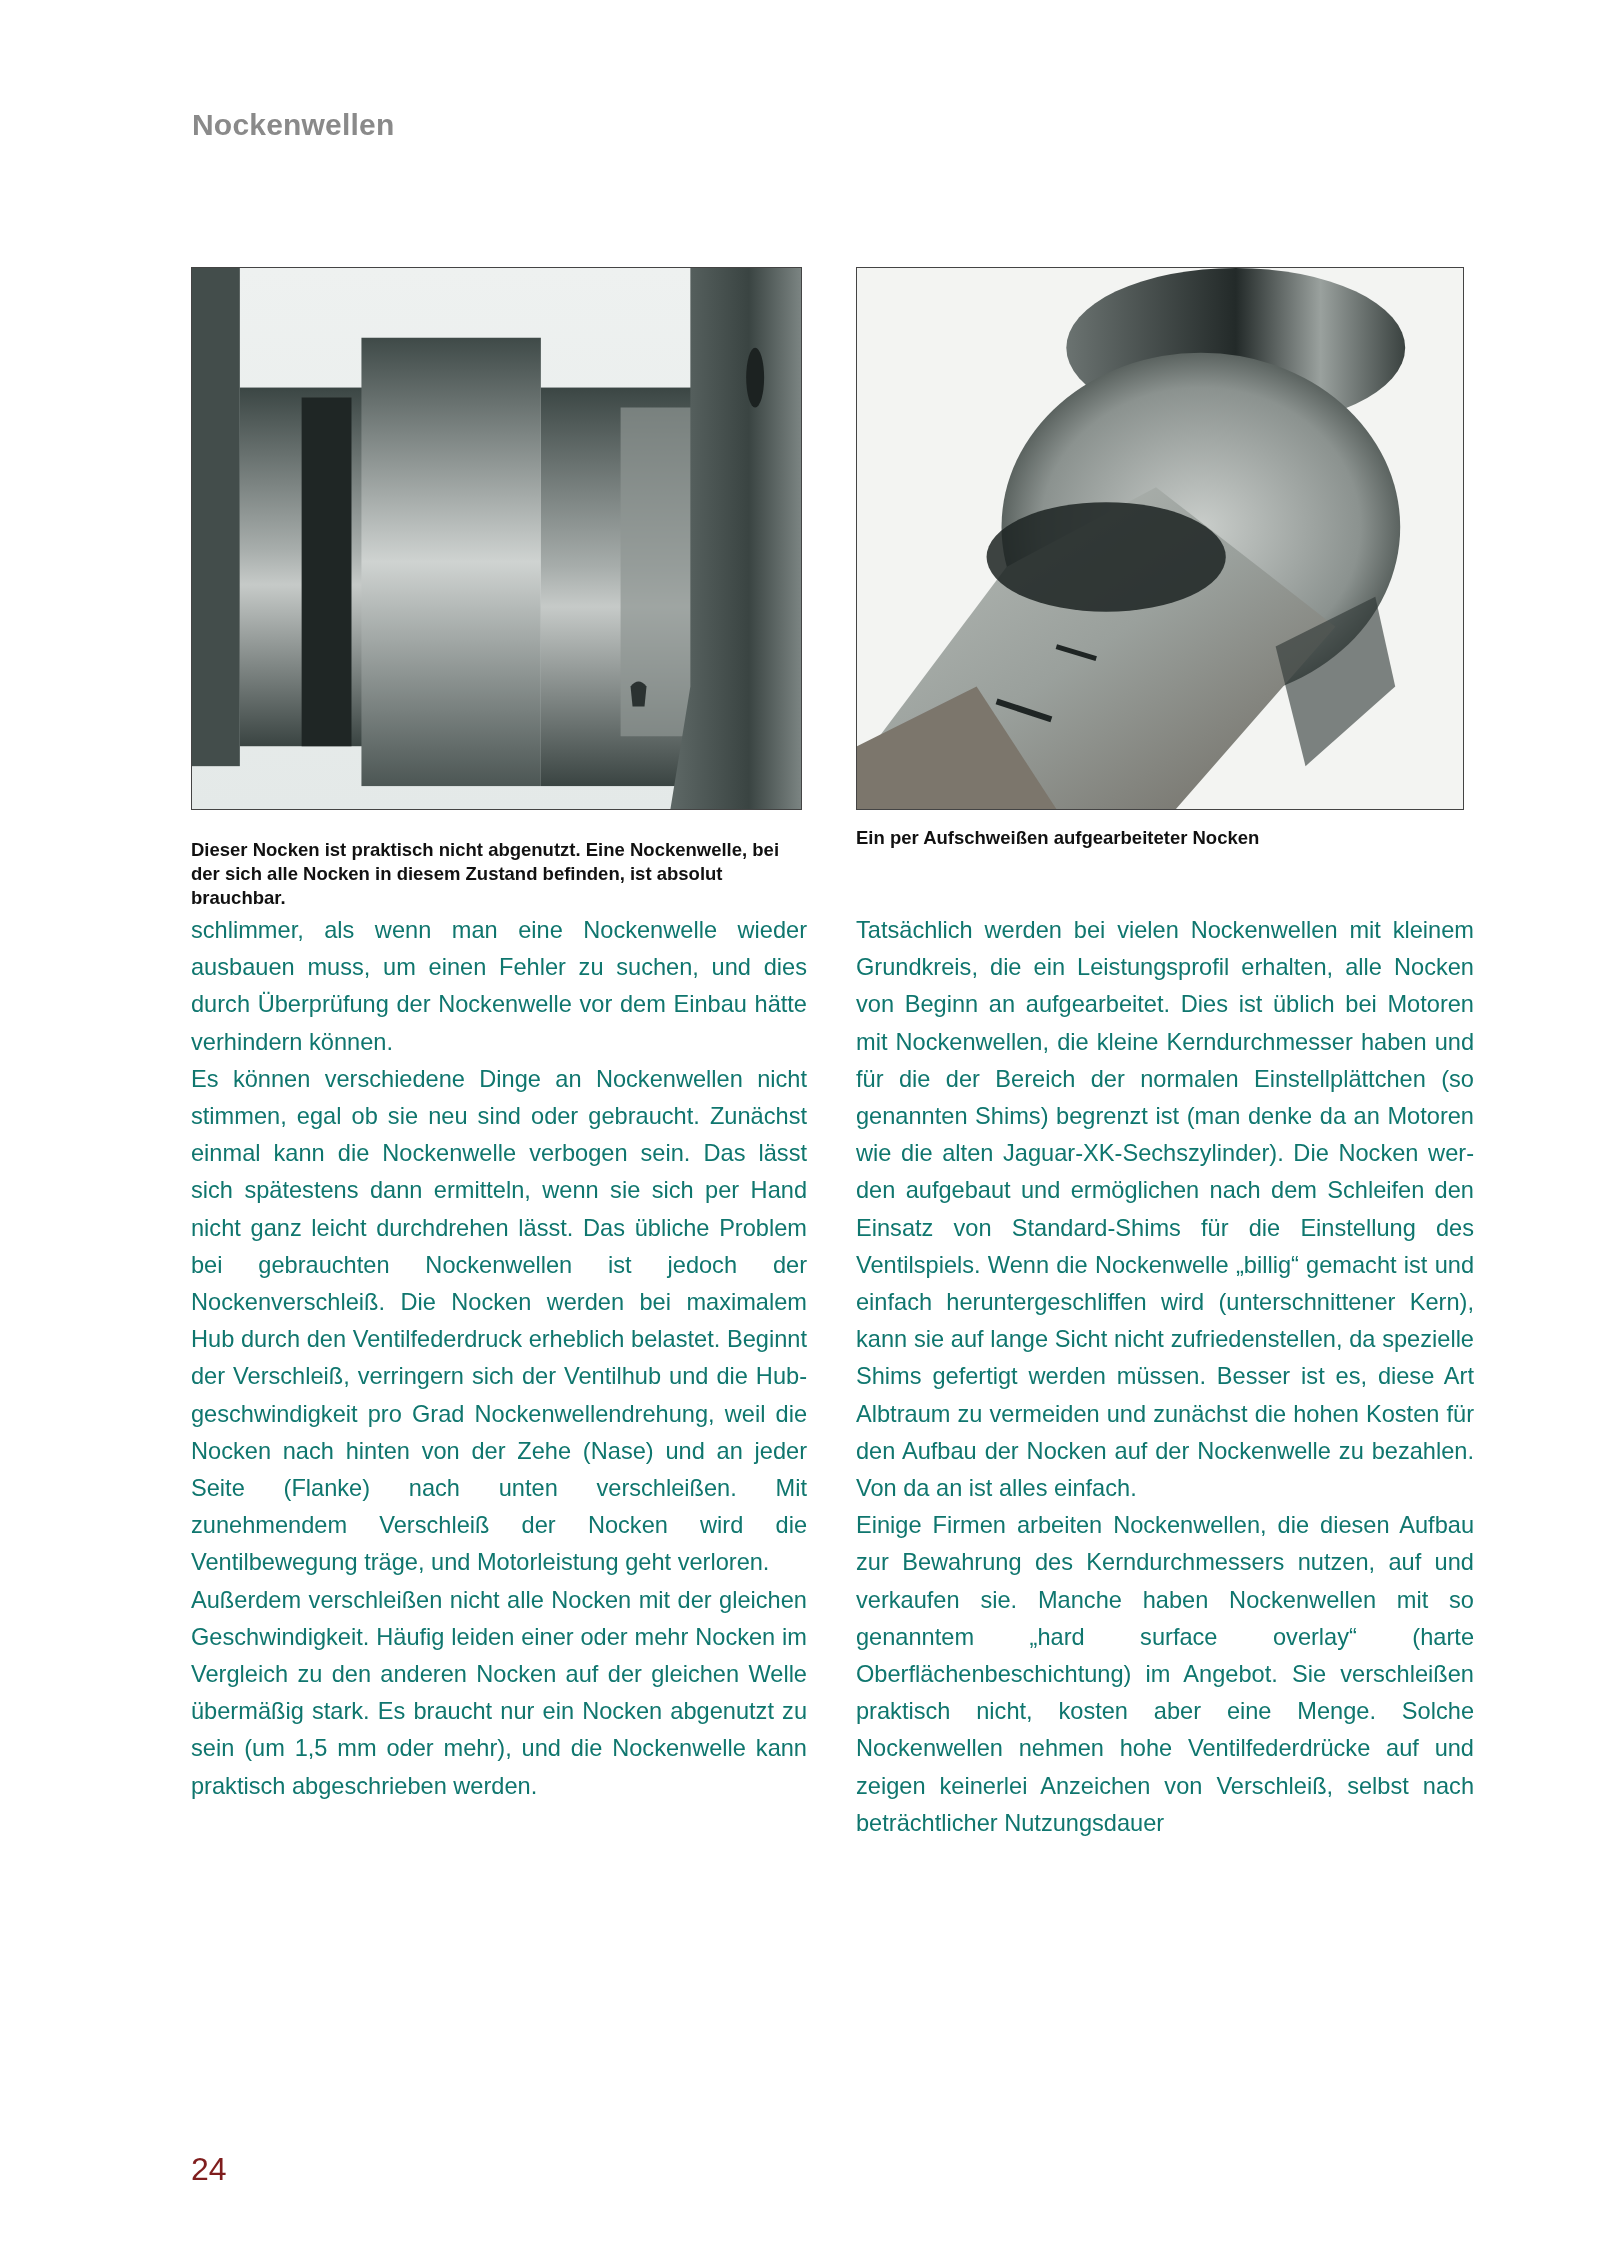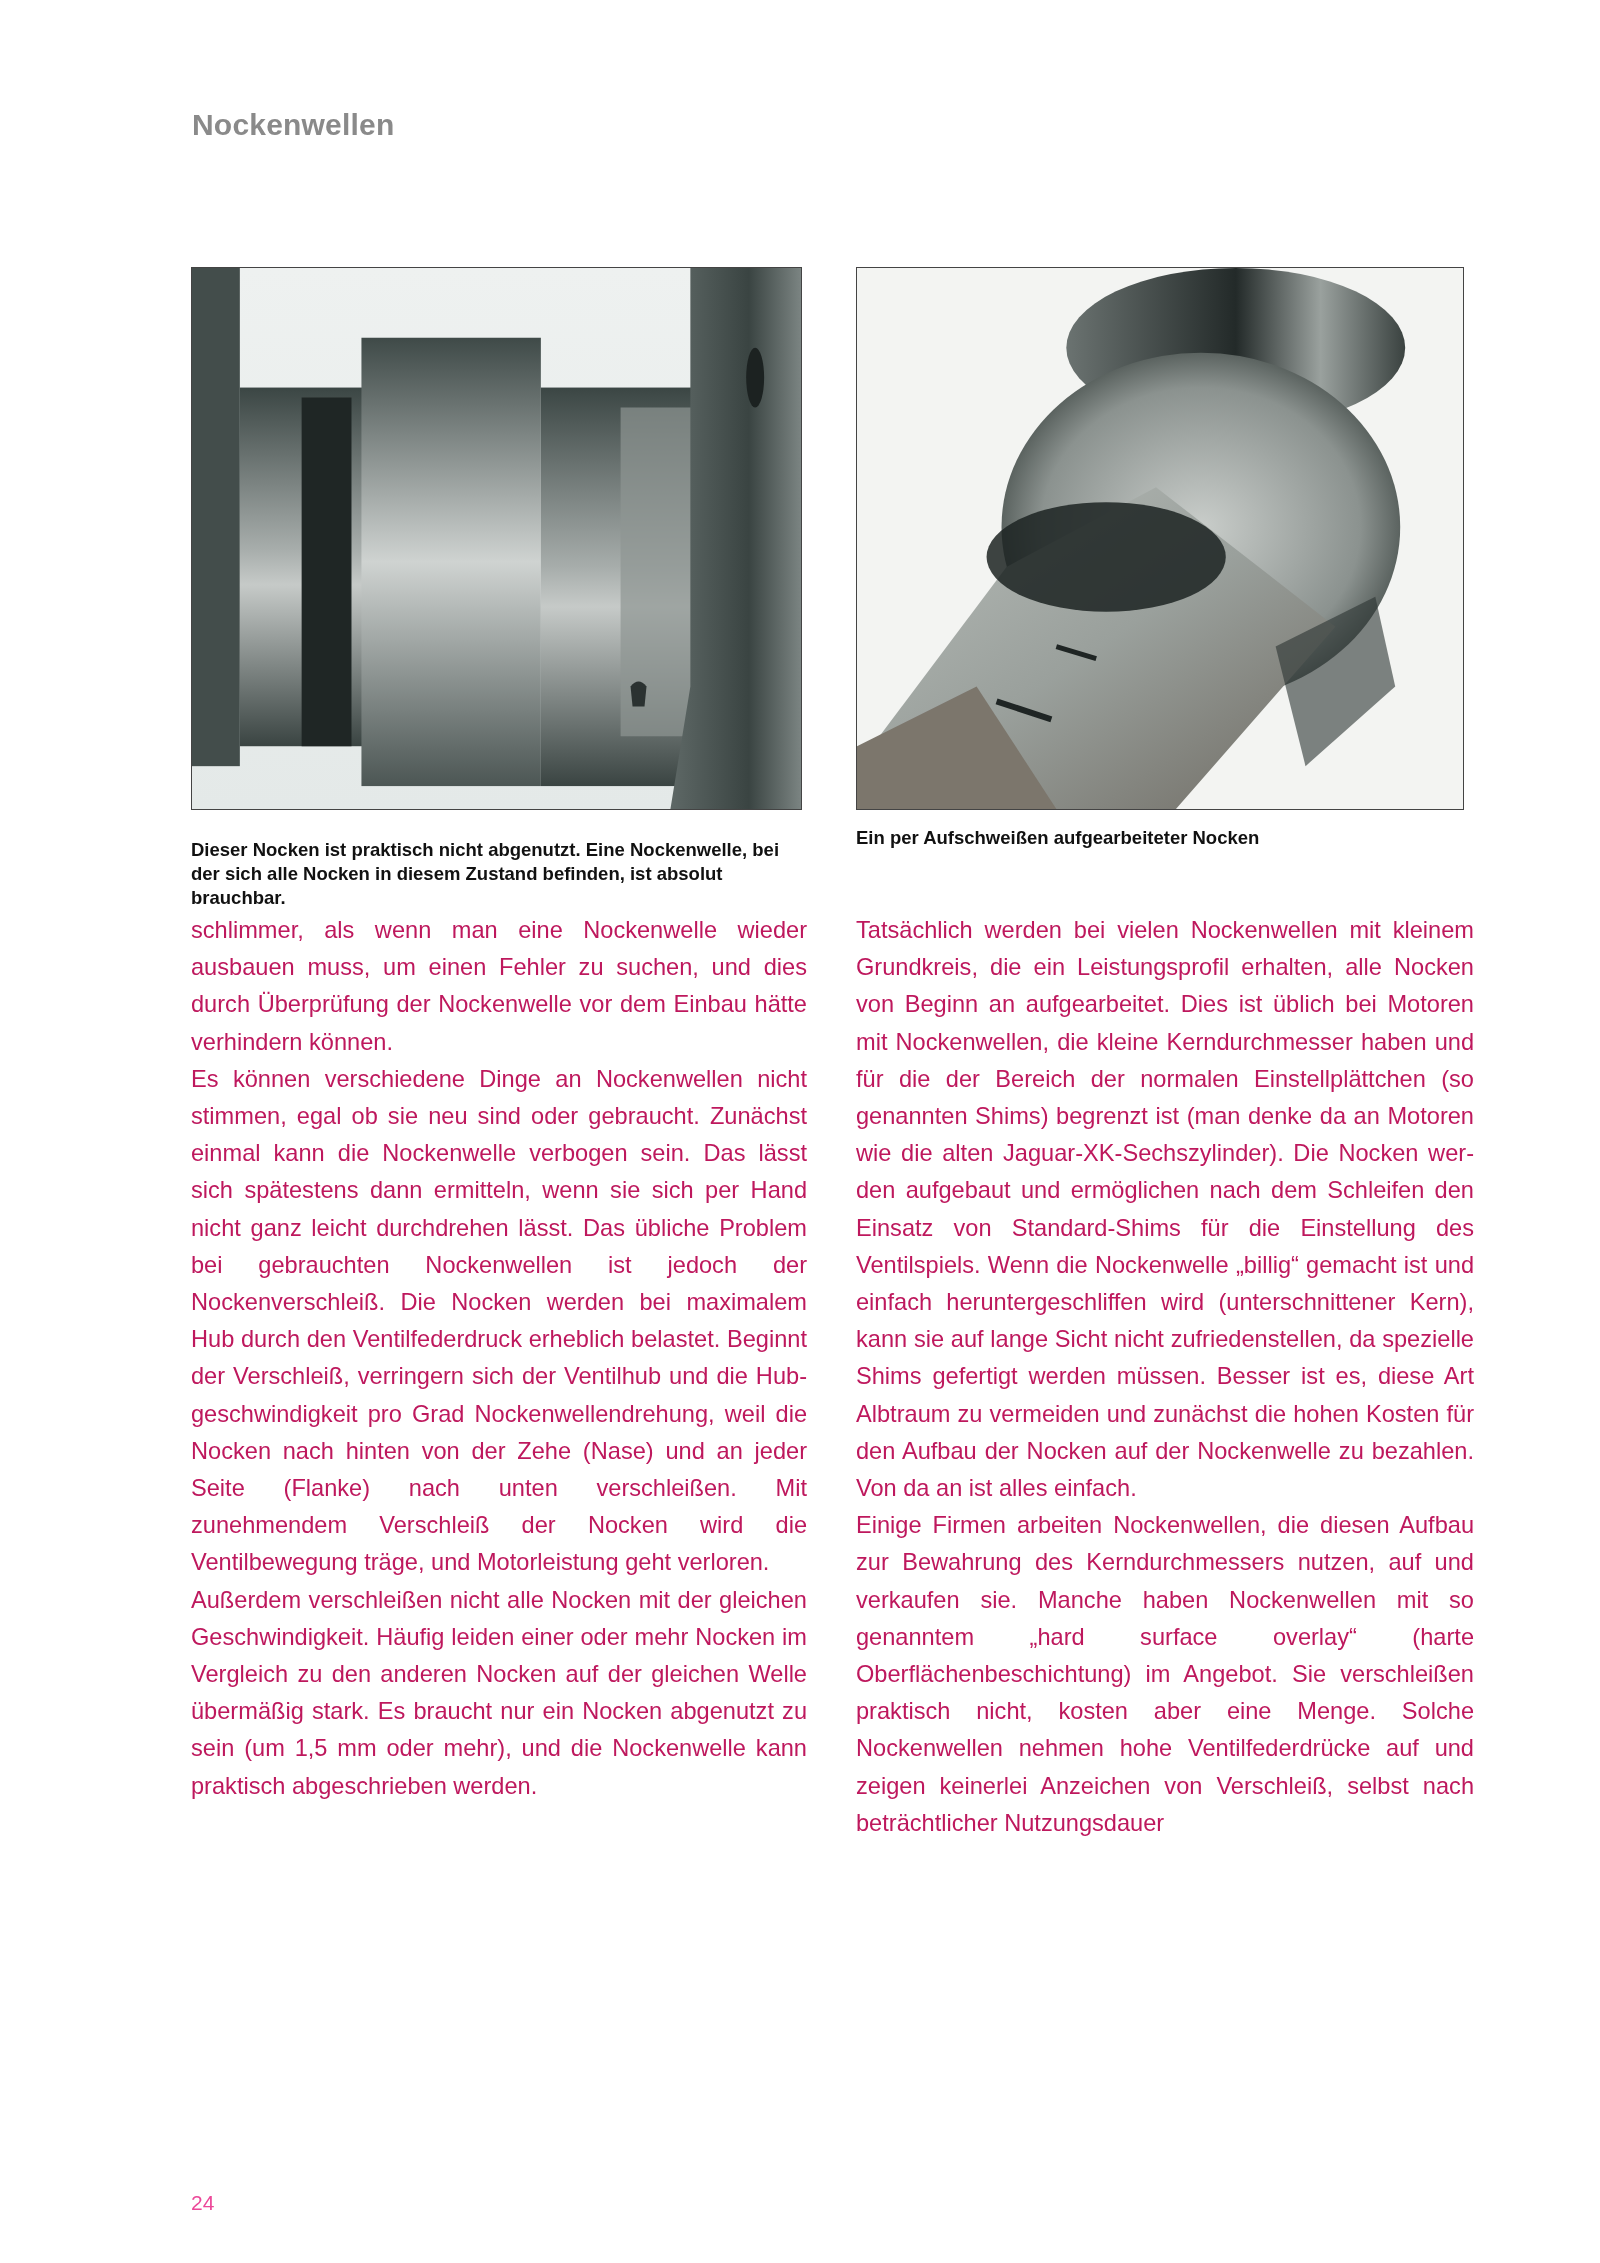--- a/index.html
+++ b/index.html
@@ -10,25 +10,25 @@
   .figure { position: absolute; top: 267px; width: 611px; height: 543px;
             border: 1.5px solid #444; box-sizing: border-box; overflow: hidden; background: #e9edec; }
   .fig-left { left: 191px; }
   .fig-right { left: 856px; width: 608px; }
   .figure svg { display: block; width: 100%; height: 100%; }
   .caption { position: absolute; top: 826px; font-size: 18.5px; font-weight: bold;
              line-height: 24px; color: #111; }
   .cap-left { left: 191px; width: 611px; margin-top: 12px; }
   .cap-right { left: 856px; width: 608px; }
   .column { position: absolute; top: 912px; width: 627px; font-size: 23.6px;
-            line-height: 37.2px; text-align: justify; color: #be185d; }
+            line-height: 37.2px; text-align: justify; color: #0f766e; }
   .col-left { left: 191px; width: 616px; }
   .col-right { left: 856px; width: 618px; }
   .column p { margin: 0; hyphens: manual; }
-  .page-number { position: absolute; left: 191px; top: 2151px; font-size: 21px; color: #ec4899; margin-top: 40px; }
+  .page-number { position: absolute; left: 191px; top: 2151px; font-size: 32px; color: #7f1d1d; }
 </style>
 </head>
 <body>
 
 <div class="running-head">Nockenwellen</div>
 
 <div class="figure fig-left">
   <svg viewBox="0 0 611 543" preserveAspectRatio="none">
     <defs>
       <linearGradient id="bg1" x1="0" y1="0" x2="0" y2="1">

